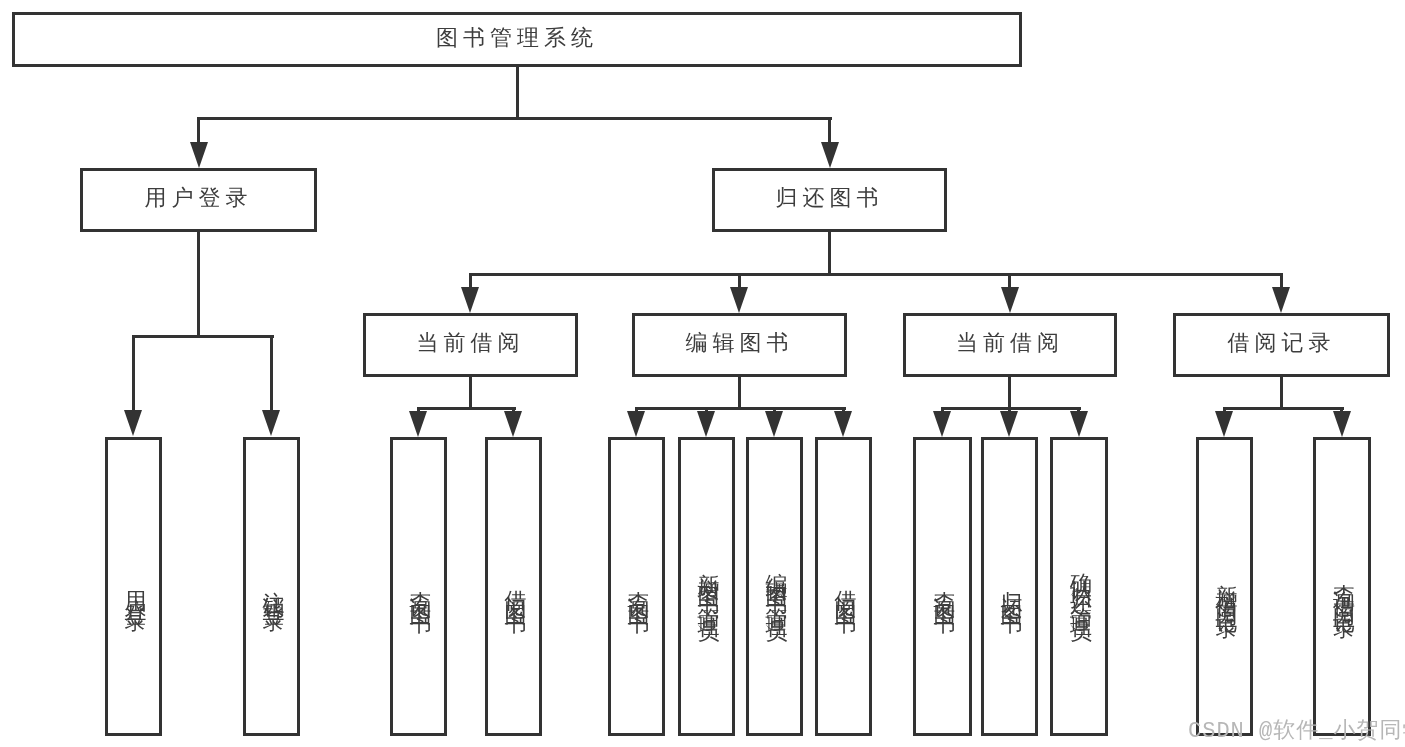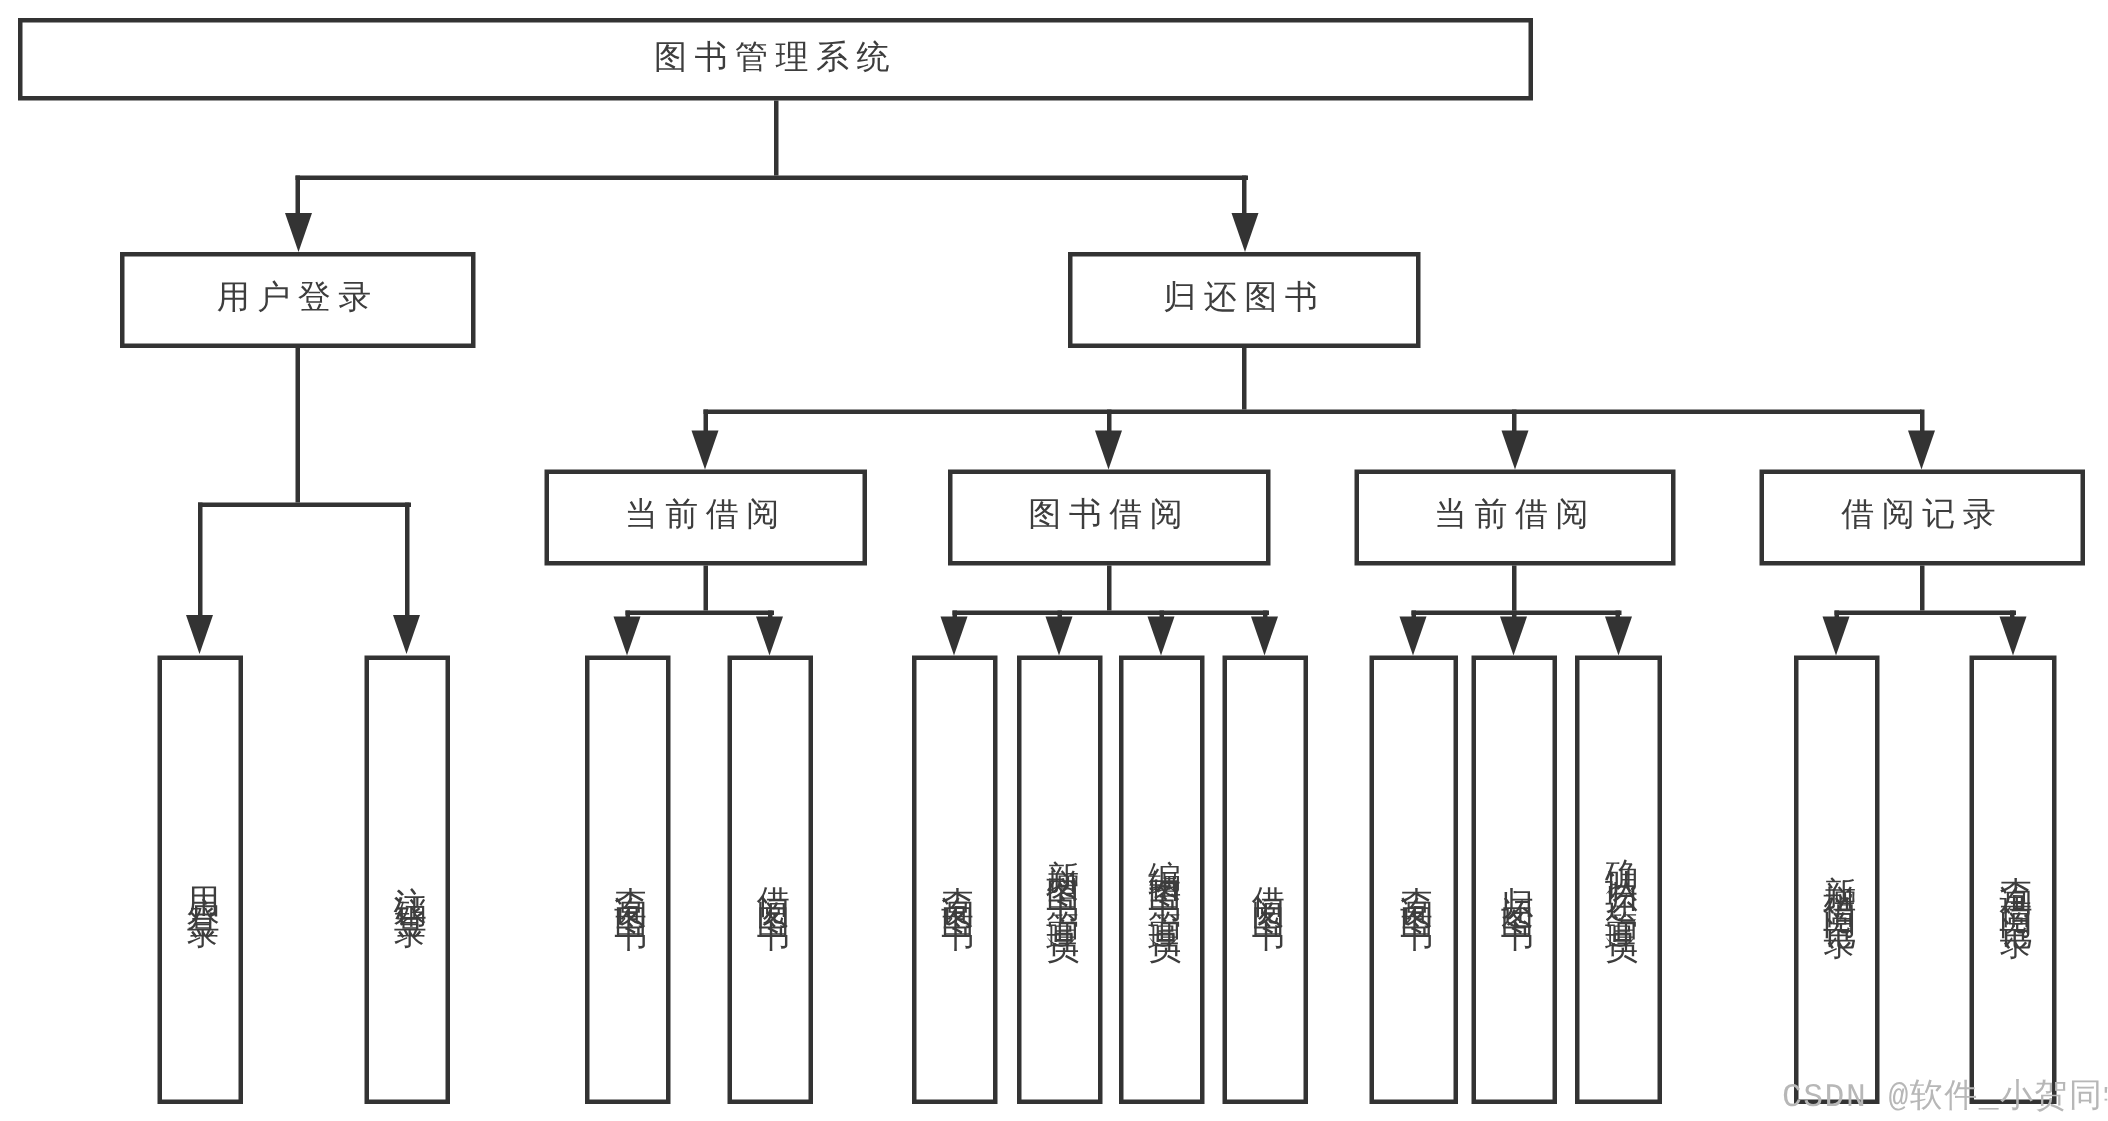--- a/index.html
+++ b/index.html
@@ -41,21 +41,21 @@
     <span>用户登录</span>
   </div>
   <div class="box hbox" style="left:712px;top:168px;width:235px;height:64px">
     <span>归还图书</span>
   </div>
 
   <div class="box hbox" style="left:363px;top:313px;width:215px;height:64px">
     <span>当前借阅</span>
   </div>
   <div class="box hbox" style="left:632px;top:313px;width:215px;height:64px">
-    <span>图书借阅</span>
+    <span>编辑图书</span>
   </div>
   <div class="box hbox" style="left:1173px;top:313px;width:217px;height:64px">
     <span>借阅记录</span>
   </div>
   <div class="box hbox" style="left:903px;top:313px;width:214px;height:64px">
     <span>当前借阅</span>
   </div>
 
   <div class="box vbox" style="left:105px;top:437px;width:57px;height:299px">
     <span>用户登录</span>

